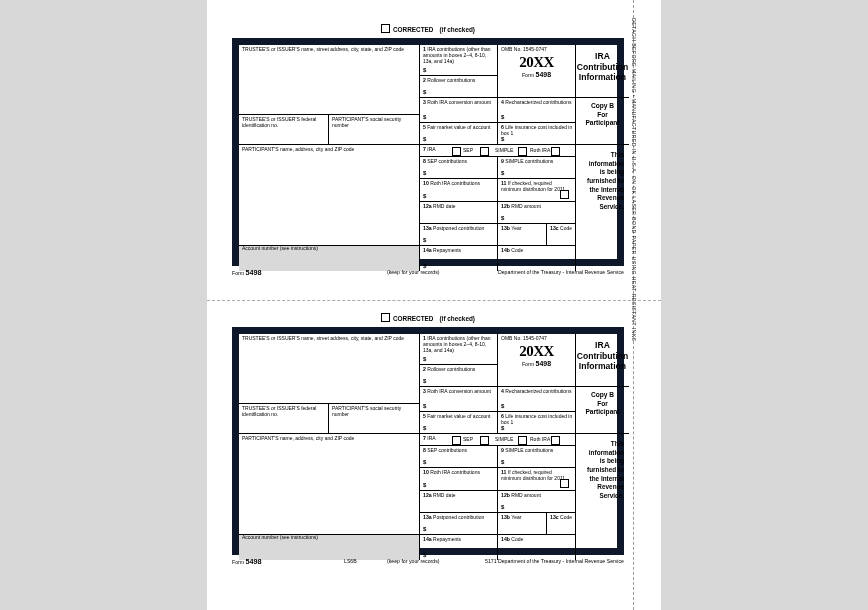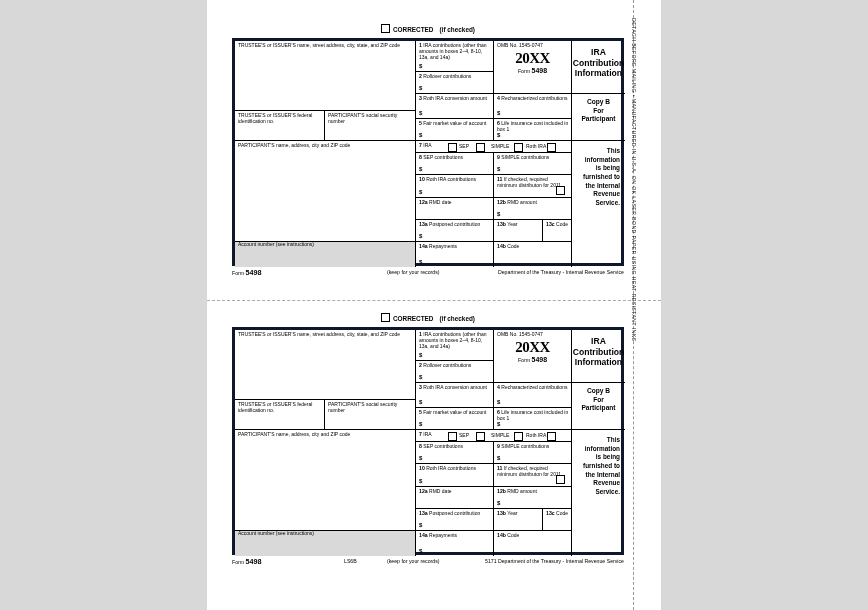--- a/index.html
+++ b/index.html
@@ -83,21 +83,21 @@
     margin-right: 3px;
     background: #fff;
   }
   .corrected-row .ifchecked {
     font-weight: bold;
     margin-left: 6px;
   }
 
   .box-table {
     position: relative;
-    border: 3px solid #0f172a;
+    border: 7px solid #0f172a;
     width: 392px;
     height: 228px;
     box-sizing: border-box;
   }
   .cell {
     position: absolute;
     box-sizing: border-box;
     overflow: hidden;
   }
   .bb { border-bottom: 1px solid #000; }

